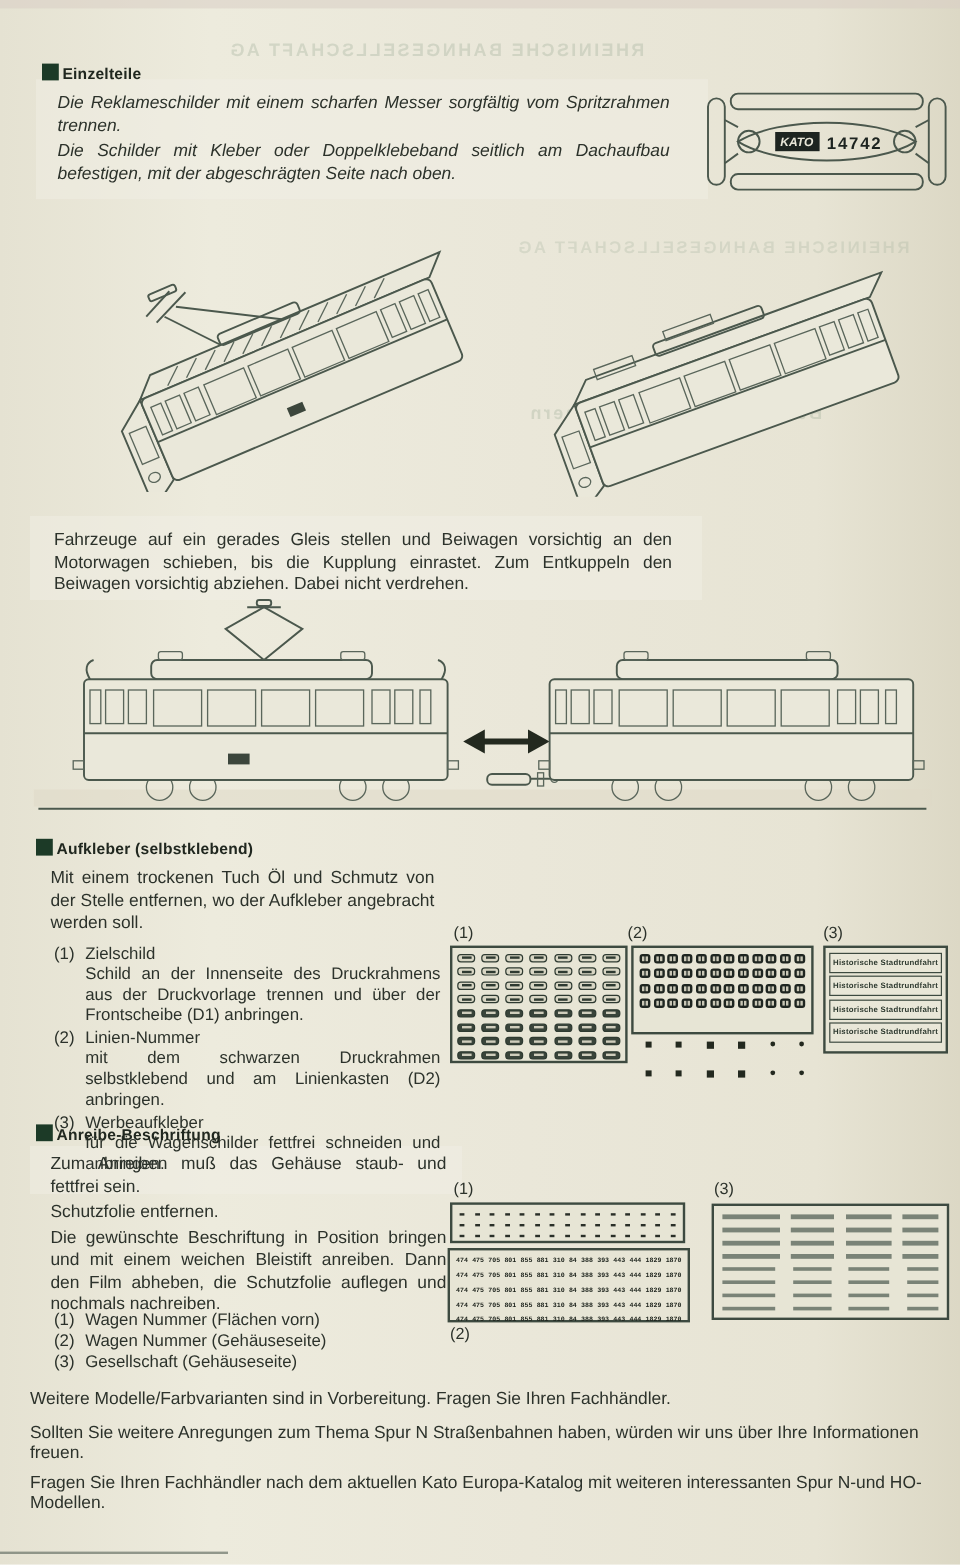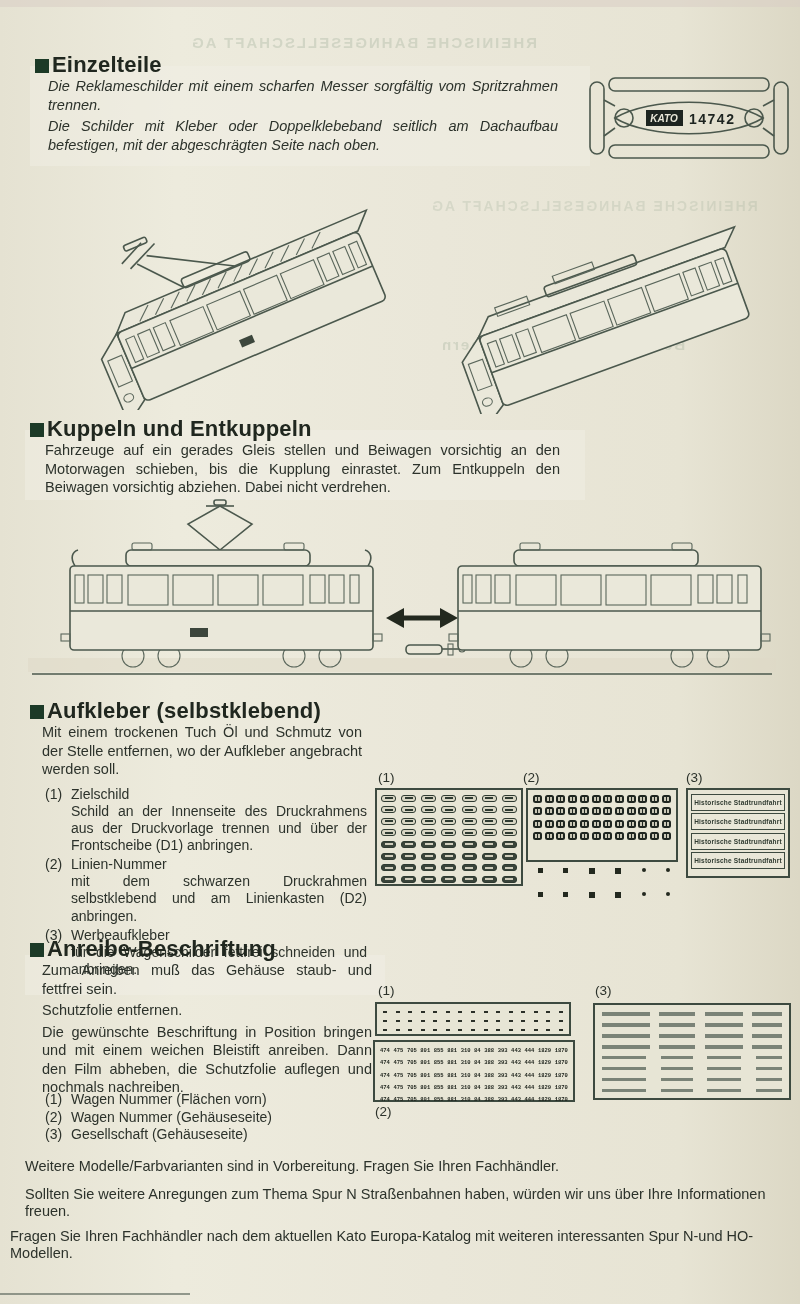--- a/index.html
+++ b/index.html
@@ -8,21 +8,21 @@
     background:linear-gradient(90deg,#e5e2d2 0%,#edebdd 22%,#eae7d9 55%,#e7e4d4 85%,#dcd8c5 100%);
     font-family:"Liberation Sans",sans-serif; color:#2c322b;
   }
   .top-strip{position:absolute;left:0;top:0;width:800px;height:7px;background:#d9cdc4;opacity:.55;}
   .corner-line{position:absolute;left:0;top:1293px;width:190px;height:2px;background:#6a7468;opacity:.7;}
   .band{position:absolute;background:#f2f0e7;opacity:.45;pointer-events:none;}
 
   .bleed{position:absolute;transform:scaleX(-1);color:#9fae99;font-weight:bold;
          letter-spacing:2px;opacity:.33;white-space:nowrap;filter:blur(.4px);}
 
-  .sec-head{position:absolute;font-size:22px;font-weight:bold;color:#20271f;letter-spacing:.2px;text-align:center;}
+  .sec-head{position:absolute;font-size:13px;font-weight:bold;color:#20271f;letter-spacing:.2px;text-align:center;}
   .sq{display:inline-block;width:14px;height:14px;background:#1c3a27;margin-right:3px;transform:translateY(1px);}
 
   .body-text{position:absolute;font-size:14.5px;line-height:1.28;text-align:justify;color:#2c322b;}
   .body-text p{margin:0 0 3px 0;}
 
   .dlist{position:absolute;font-size:14px;line-height:1.22;color:#2c322b;}
   .li{display:grid;grid-template-columns:26px 1fr;margin-bottom:2px;}
   .li .desc{grid-column:2;text-align:justify;}
 
   .slabel{position:absolute;font-size:13.5px;color:#2c322b;}
@@ -168,21 +168,20 @@
         <rect class="thin" x="244" y="119" width="36" height="27"></rect>
       <rect class="thin" x="284" y="119" width="13" height="25"></rect>
         <rect class="thin" x="301" y="119" width="13" height="25"></rect>
       <rect class="thin" x="318" y="119" width="9" height="25"></rect>
       <path class="ln" d="M46,198 l-16,11 M46,190 l-18,8 M30,209 l-8,6 M28,198 l-10,2"></path>
       <circle class="thin" cx="27" cy="206" r="3"></circle>
         <circle class="thin" cx="20" cy="212" r="2.5"></circle>
     </g>
   </svg>
 
-  <div class="sec-head" style="left:30px;top:416px;"><span class="sq"></span><span>Kuppeln und Entkuppeln</span></div>
   <div class="body-text" style="left:45px;top:441px;width:515px;">
     <p>Fahrzeuge auf ein gerades Gleis stellen und Beiwagen vorsichtig an den Motorwagen schieben, bis die Kupplung einrastet. Zum Entkuppeln den Beiwagen vorsichtig abziehen. Dabei nicht verdrehen.</p>
   </div>
 
   <svg style="left:28px;top:498px;" width="748" height="192" viewBox="0 0 748 192">
     <rect x="0" y="160" width="748" height="14" fill="#ded9c7" opacity="0.55"></rect>
     <line class="ln" x1="4" y1="176" x2="744" y2="176" stroke-width="2.5"></line>
 
     <polyline class="ln" points="192,52 160,26 192,8 224,26 192,52"></polyline>
     <line class="ln" x1="178" y1="8" x2="206" y2="8"></line>
@@ -894,14 +893,14 @@
       <div class="nm-row">
         <div class="nm-bar" style="width: 44px;"></div>
         <div class="nm-bar" style="width: 32px;"></div>
         <div class="nm-bar" style="width: 34px;"></div>
         <div class="nm-bar" style="width: 26px;"></div>
       </div>
     </div>
 
   <div class="footer-p" style="left:25px;top:1158px;width:765px;">Weitere Modelle/Farbvarianten sind in Vorbereitung. Fragen Sie Ihren Fachhändler.</div>
   <div class="footer-p" style="left:25px;top:1186px;width:765px;">Sollten Sie weitere Anregungen zum Thema Spur N Straßenbahnen haben, würden wir uns über Ihre Informationen freuen.</div>
-  <div class="footer-p" style="left:10px;top:1228px;width:765px;">Fragen Sie Ihren Fachhändler nach dem aktuellen Kato Europa-Katalog mit weiteren interessanten Spur N-und HO-Modellen.</div>
+  <div class="footer-p" style="left:25px;top:1228px;width:765px;">Fragen Sie Ihren Fachhändler nach dem aktuellen Kato Europa-Katalog mit weiteren interessanten Spur N-und HO-Modellen.</div>
 </div>
 
 </body></html>

